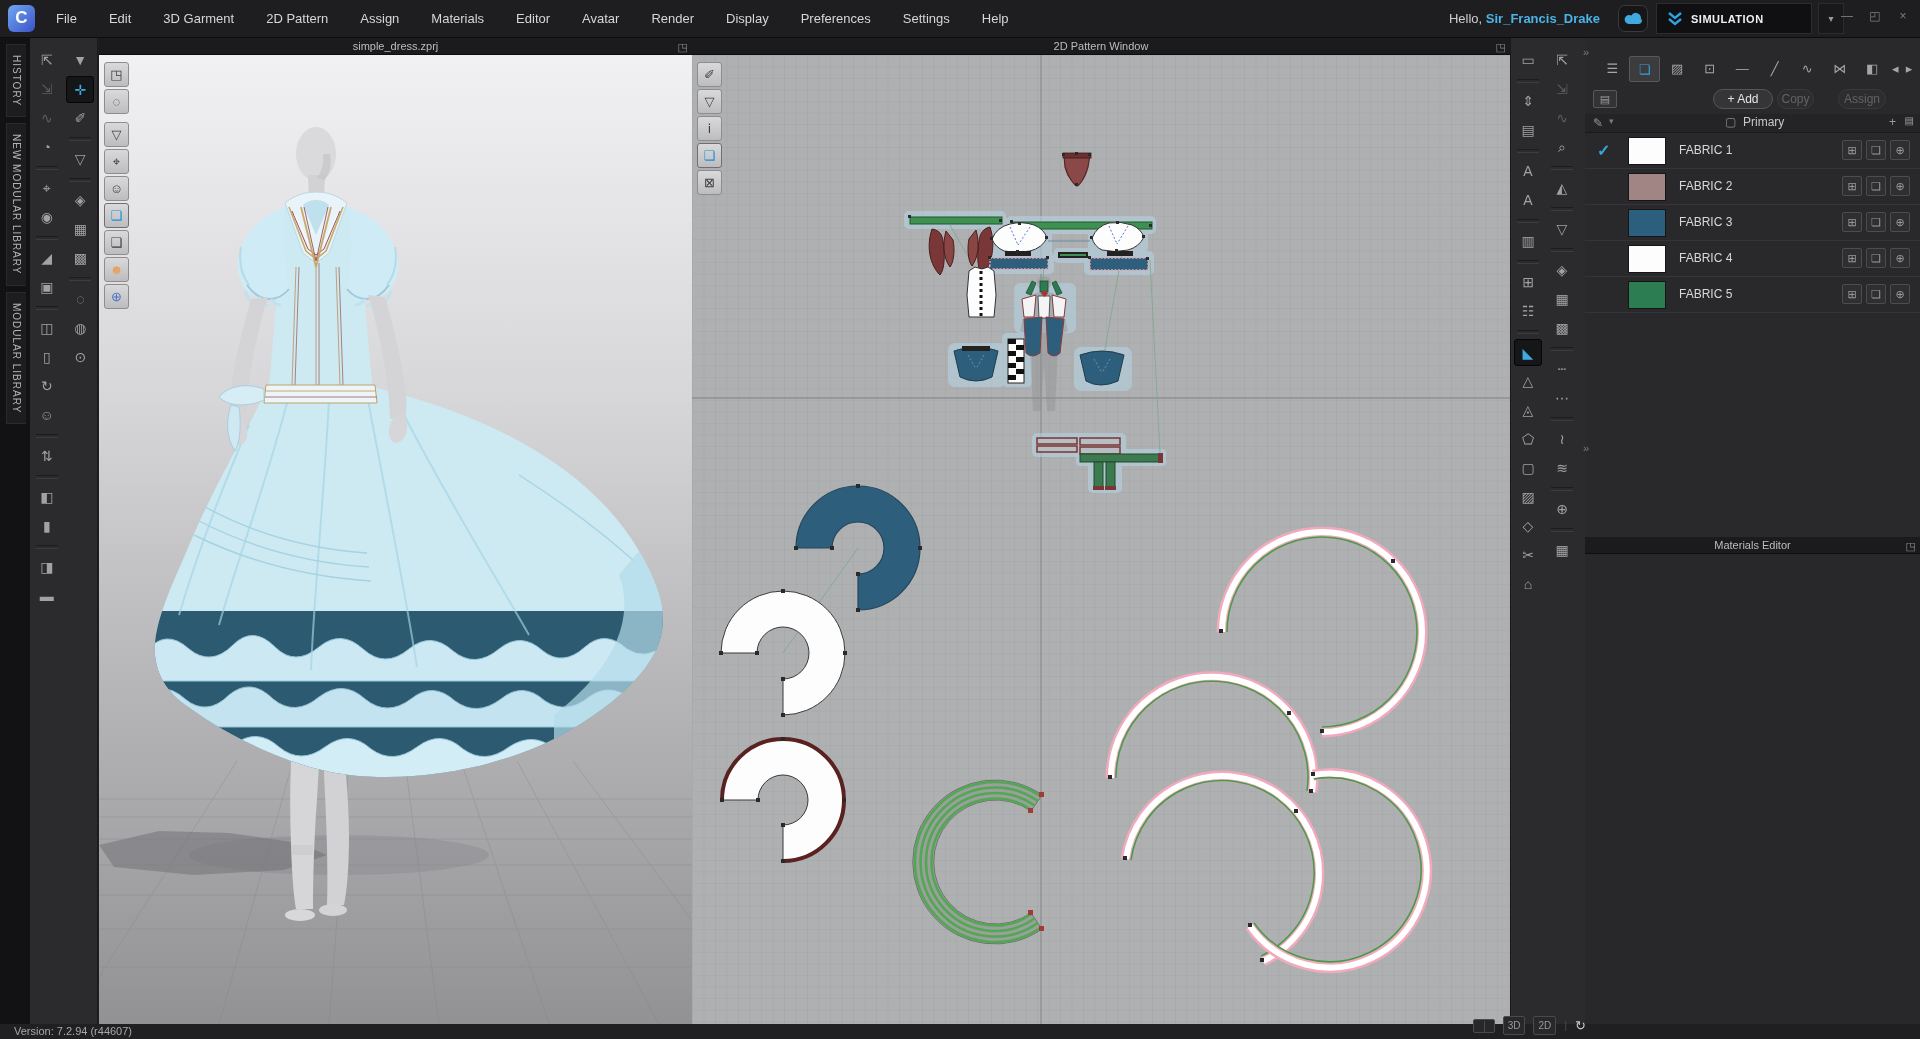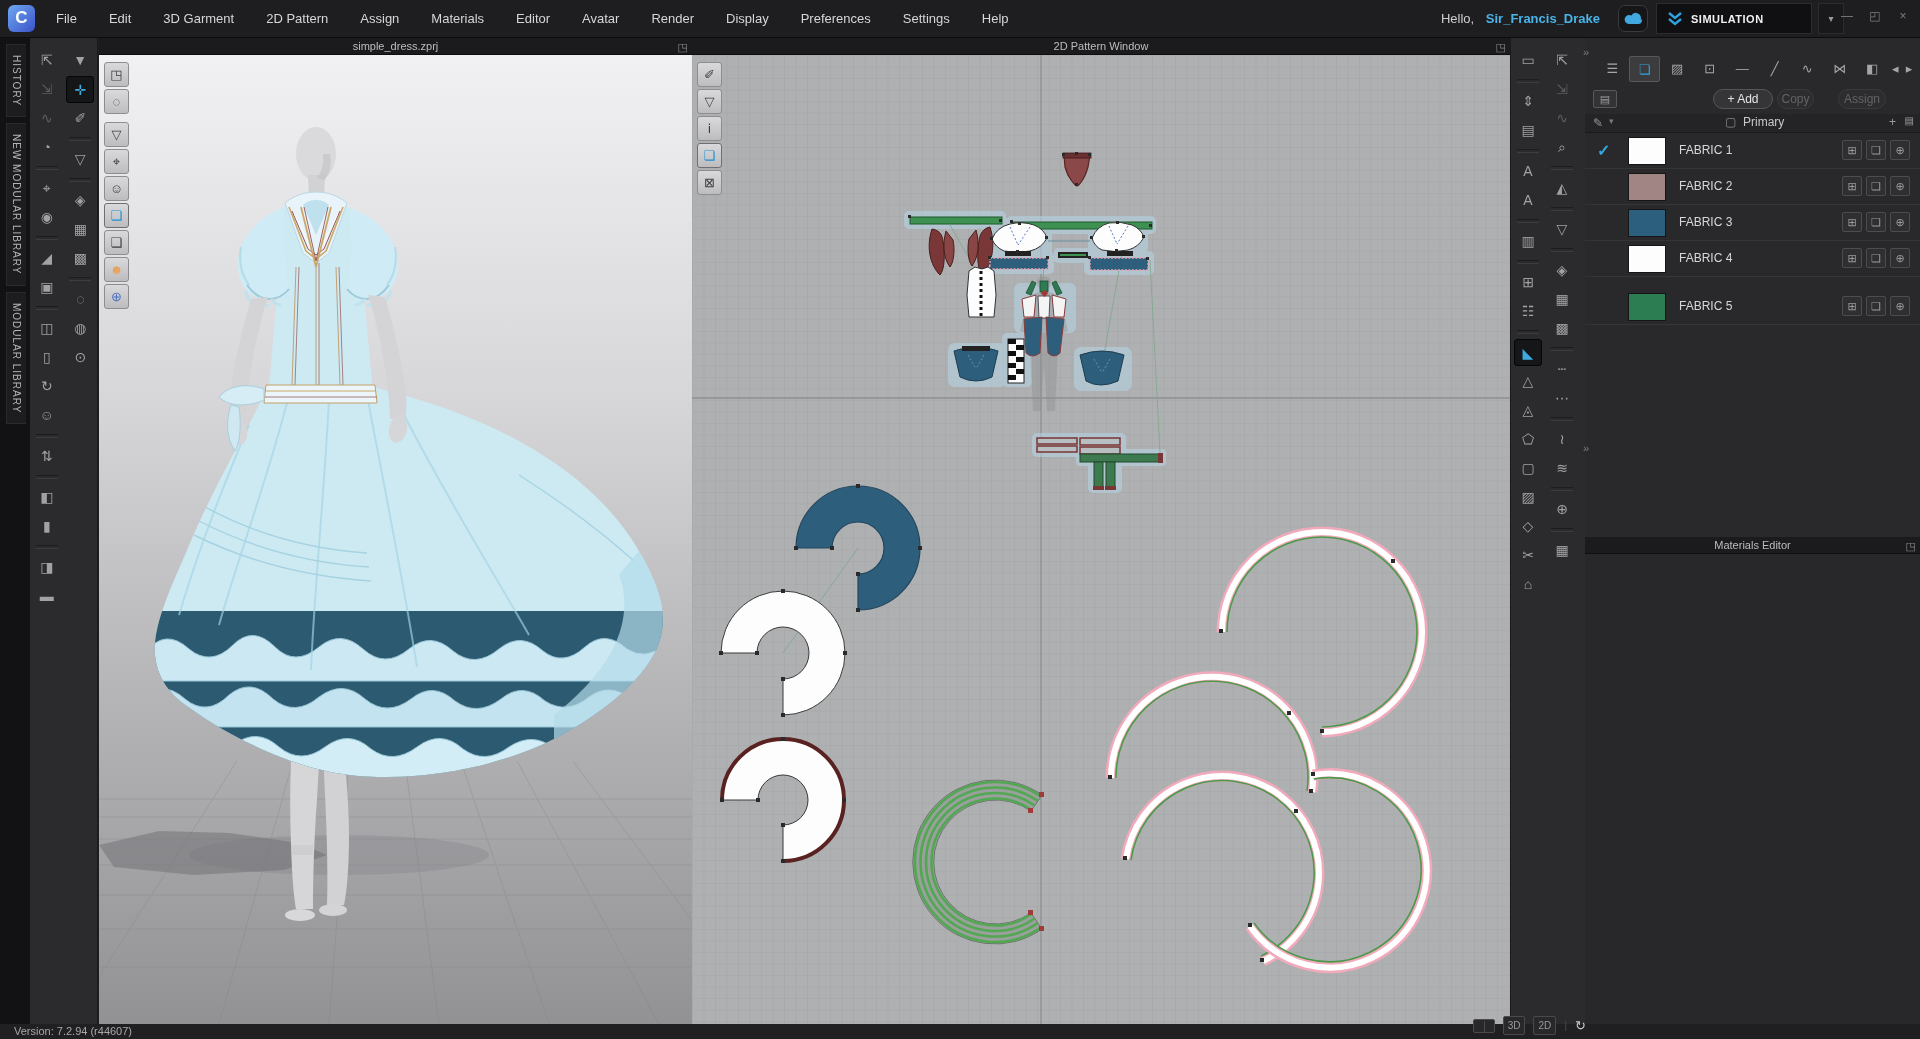--- a/index.html
+++ b/index.html
@@ -5,21 +5,21 @@
   html,body{margin:0;padding:0;background:#0a0a0b;}
   *{box-sizing:border-box;font-family:"Liberation Sans",sans-serif;}
   #app{position:relative;width:1920px;height:1039px;background:#1f1f21;overflow:hidden;}
   .abs{position:absolute;}
   
   #menubar{position:absolute;left:0;top:0;width:1920px;height:38px;background:#1e1e20;border-bottom:1px solid #0c0c0d;}
   #logo{position:absolute;left:8px;top:5px;width:27px;height:27px;border-radius:6px;background:linear-gradient(135deg,#6fa8f2,#3b52c9);color:#fff;font-weight:bold;font-size:17px;text-align:center;line-height:26px;}
   #menu-items{position:absolute;left:44px;top:0;height:38px;display:flex;gap:8px;}
   .menu-item{color:#d6d6d8;font-size:13px;line-height:38px;padding:0 12px;cursor:default;}
   #greeting{position:absolute;right:320px;top:0;line-height:38px;font-size:13px;color:#cfcfd1;}
-  #greeting b{color:#4ab3e8;font-weight:bold;margin-left:8px;}
+  #greeting b{color:#4ab3e8;font-weight:bold;}
   #cloud-btn{position:absolute;right:272px;top:5px;width:30px;height:27px;background:#161618;border:1px solid #3a3a3c;border-radius:7px;display:flex;align-items:center;justify-content:center;}
   #sim-box{position:absolute;right:108px;top:3px;width:156px;height:31px;background:#101012;border:1px solid #2c2c2e;display:flex;align-items:center;}
   #sim-label{color:#f0f0f2;font-size:11px;font-weight:bold;letter-spacing:.5px;margin-left:8px;}
   #sim-caret{position:absolute;right:76px;top:3px;width:26px;height:31px;background:#19191b;border:1px solid #2c2c2e;color:#9a9a9c;text-align:center;line-height:29px;font-size:10px;}
   #win-controls{position:absolute;right:8px;top:9px;display:flex;gap:10px;color:#7e7e80;font-size:12px;}
   #win-controls span{width:18px;text-align:center;}
   
   #left-strip{position:absolute;left:0;top:38px;width:30px;height:986px;background:#121214;}
   .vtab{writing-mode:vertical-rl;background:#1d1d1f;color:#b4b4b6;font-size:10px;letter-spacing:1px;padding:10px 4px;margin:6px 0 6px 6px;border:1px solid #2a2a2c;border-right:none;}
   
@@ -673,21 +673,21 @@
         </div>
         <div class="fabric-row" style="top: 203px;">
           <span class="fab-swatch" style="background:#fdfdfd"></span>
           <span class="fab-name">FABRIC 4</span>
           <span class="fab-acts">
             <span class="fab-act">⊞</span>
             <span class="fab-act">❏</span>
             <span class="fab-act">⊕</span>
           </span>
         </div>
-        <div class="fabric-row" style="top: 251px;">
+        <div class="fabric-row" style="top: 239px;">
           <span class="fab-swatch" style="background:#2d7d52"></span>
           <span class="fab-name">FABRIC 5</span>
           <span class="fab-acts">
             <span class="fab-act">⊞</span>
             <span class="fab-act">❏</span>
             <span class="fab-act">⊕</span>
           </span>
         </div>
       </div>
 

